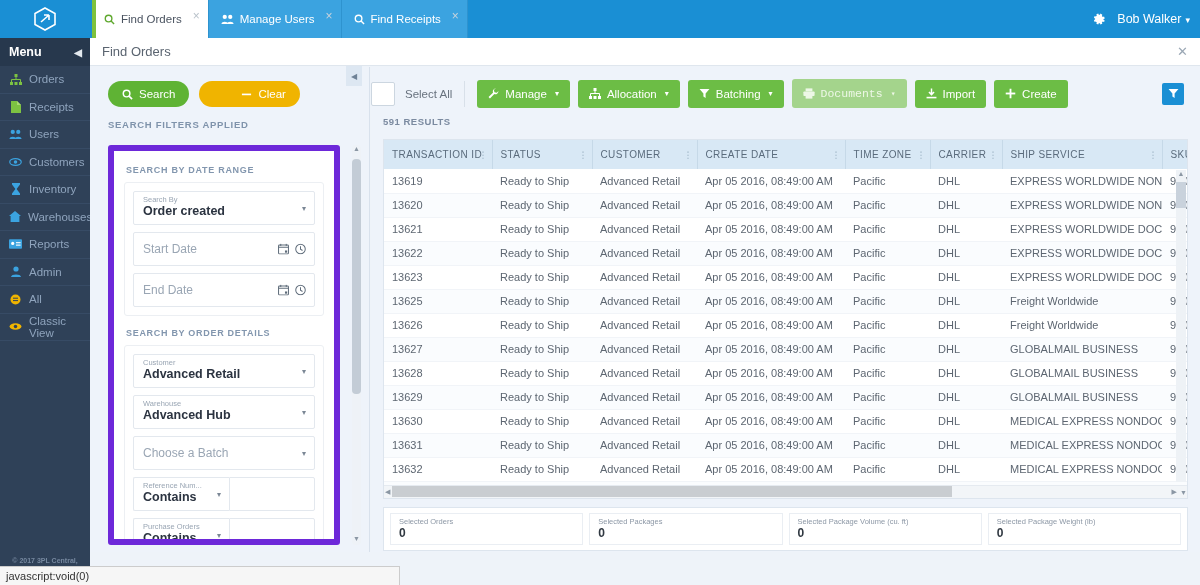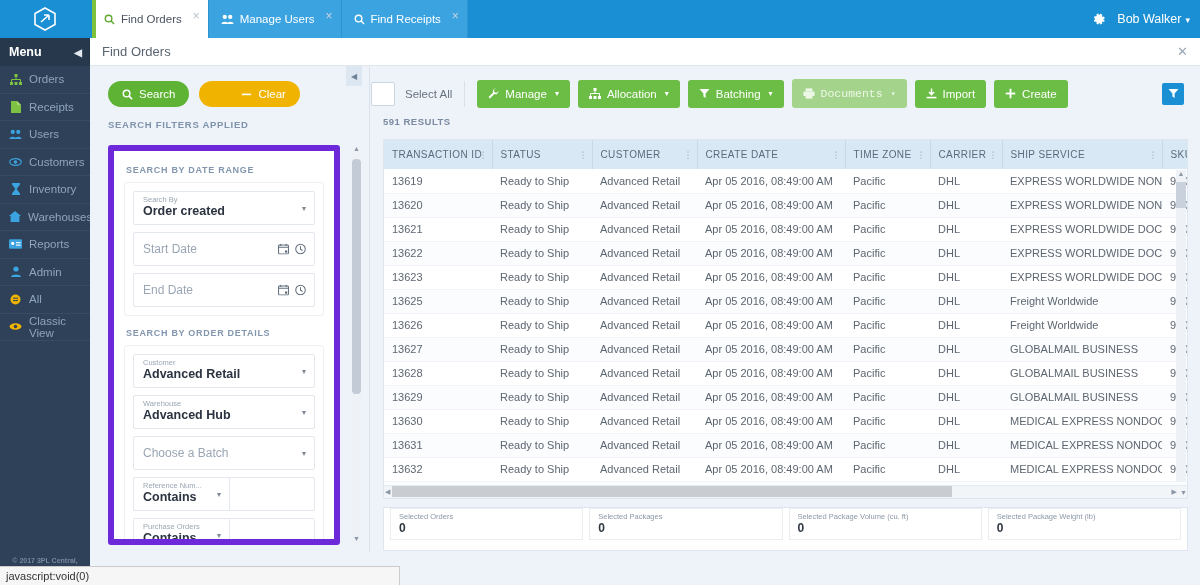--- a/index.html
+++ b/index.html
@@ -229,21 +229,21 @@
     position: absolute; left: 8px; bottom: 1px; width: 560px; height: 11px;
     background: #c9cdd1; cursor: pointer;
   }
   .h-arrow-l { position: absolute; left: 1px; bottom: 2px; font-size: 7px; color: #8b97a4; }
   .h-arrow-r { position: absolute; right: 12px; bottom: 2px; font-size: 7px; color: #8b97a4; }
   .h-arrow-d { position: absolute; right: 2px; bottom: 2px; font-size: 7px; color: #8b97a4; }
 
   .summary {
     position: absolute; left: 12px; top: 440px; width: 805px; height: 44px;
     background: #fff; border: 1px solid #dde5ee; display: flex;
-    padding: 0 6px; gap: 6px;
+    align-items: center; padding: 0 6px; gap: 6px;
   }
   .sum-card {
     flex: 1; border: 1px solid #eaeef3; height: 32px; padding: 3px 8px;
     display: flex; flex-direction: column; justify-content: center;
   }
   .sum-lab { font-size: 7.5px; color: #8d98a6; line-height: 1.2; }
   .sum-val { font-size: 12px; color: #303841; font-weight: bold; line-height: 1.2; }
 
   
   .statusbar {

